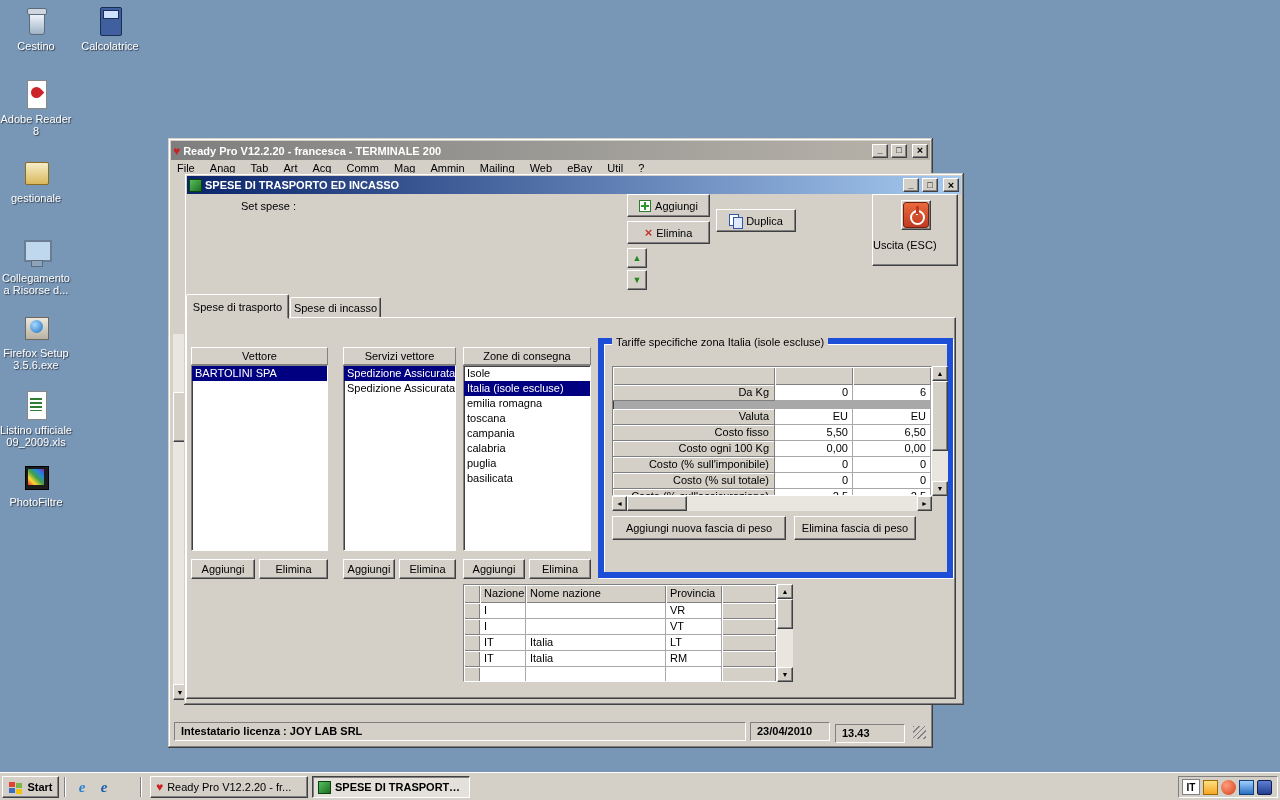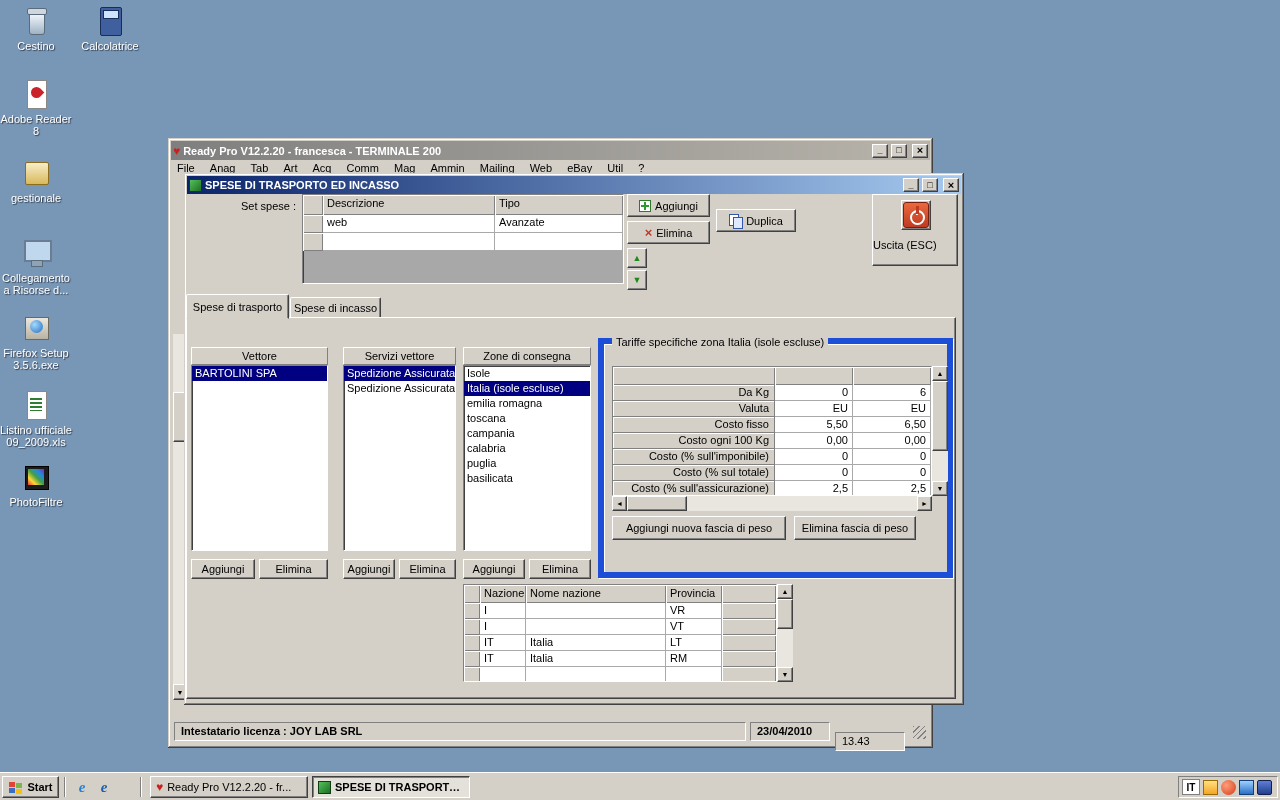--- a/index.html
+++ b/index.html
@@ -139,54 +139,37 @@
   </div>
 
   <div class="abs sbtrack" style="left:5px;top:196px;width:14px;height:366px">
     <div class="abs sbthumb" style="left:0;top:58px;width:14px;height:50px"></div>
     <div class="abs sbbtn" style="left:0;top:350px;width:14px;height:16px">▼</div>
   </div>
 
   <div class="abs" style="left:3px;top:582px;width:759px;height:23px;background:#d4d0c8">
     <div class="abs sunkenflat" style="left:3px;top:2px;width:572px;height:19px;padding:2px 6px;font-weight:bold;background:#d4d0c8">Intestatario licenza : JOY LAB SRL</div>
     <div class="abs sunkenflat" style="left:579px;top:2px;width:80px;height:19px;padding:2px 6px;font-weight:bold;background:#d4d0c8">23/04/2010</div>
-    <div class="abs sunkenflat" style="left:664px;top:12px;width:70px;height:19px;padding:2px 6px;font-weight:normal;background:#d4d0c8">13.43</div>
+    <div class="abs sunkenflat" style="left:664px;top:4px;width:70px;height:19px;padding:2px 6px;font-weight:bold;background:#d4d0c8">13.43</div>
     <div class="abs grip" style="left:742px;top:6px;width:13px;height:13px"></div>
   </div>
 </div>
 
 <div class="abs winframe" style="left:184px;top:173px;width:780px;height:532px;z-index:10">
 
   <div class="abs titlebar t-active" style="left:3px;top:3px;width:774px;height:18px">
     <span class="app-icon"></span>
     <span class="ellip" style="flex:1">SPESE DI TRASPORTO ED INCASSO</span>
     <span class="tbtn">_</span>
     <span class="tbtn">□</span>
     <span class="tbtn" style="margin-left:2px;font-size:11px">×</span>
   </div>
 
   <div class="abs" style="left:10px;top:27px;width:102px;text-align:right">Set spese :</div>
 
-  <div class="abs grid" style="left:118px;top:21px;width:322px;height:90px">
-    <div class="grow" style="height:20px">
-      <div class="hcell" style="width:20px"></div>
-      <div class="hcell" style="width:172px">Descrizione</div>
-      <div class="hcell" style="width:128px">Tipo</div>
-    </div>
-    <div class="grow" style="height:18px">
-      <div class="selcell" style="width:20px;height:18px"></div>
-      <div class="dcell cyan" style="width:172px;height:18px">web</div>
-      <div class="dcell cyan" style="width:128px;height:18px">Avanzate</div>
-    </div>
-    <div class="grow" style="height:18px">
-      <div class="selcell" style="width:20px;height:18px"></div>
-      <div class="dcell" style="width:172px;height:18px"></div>
-      <div class="dcell" style="width:128px;height:18px"></div>
-    </div>
-  </div>
 
   <div class="abs btn" style="left:443px;top:21px;width:83px;height:23px">
     <span class="add-icon"></span>
     <span>Aggiungi</span>
   </div>
   <div class="abs btn" style="left:532px;top:36px;width:80px;height:23px">
     <span class="copy-icon"></span>
     <span>Duplica</span>
   </div>
   <div class="abs btn" style="left:443px;top:48px;width:83px;height:23px">
@@ -245,21 +228,21 @@
 
     <div class="abs groupbox" style="left:411px;top:20px;width:355px;height:240px">
       <div class="legend">Tariffe specifiche zona Italia (isole escluse)</div>
 
       <div class="abs grid" style="left:8px;top:22px;width:320px;height:130px">
         <div class="grow" style="height:18px">
           <div class="hcell" style="width:162px"></div>
           <div class="hcell" style="width:78px"></div>
           <div class="hcell" style="width:78px"></div>
         </div>
-        <div class="grow" style="height:16px">
+        <div class="grow" style="height:24px">
           <div class="lblcell" style="width:162px;height:16px">Da Kg</div>
           <div class="dcell num" style="width:78px;height:16px">0</div>
           <div class="dcell num" style="width:78px;height:16px">6</div>
         </div>
         <div class="grow" style="height:16px">
           <div class="lblcell" style="width:162px;height:16px">Valuta</div>
           <div class="dcell num" style="width:78px;height:16px">EU</div>
           <div class="dcell num" style="width:78px;height:16px">EU</div>
         </div>
         <div class="grow" style="height:16px">

